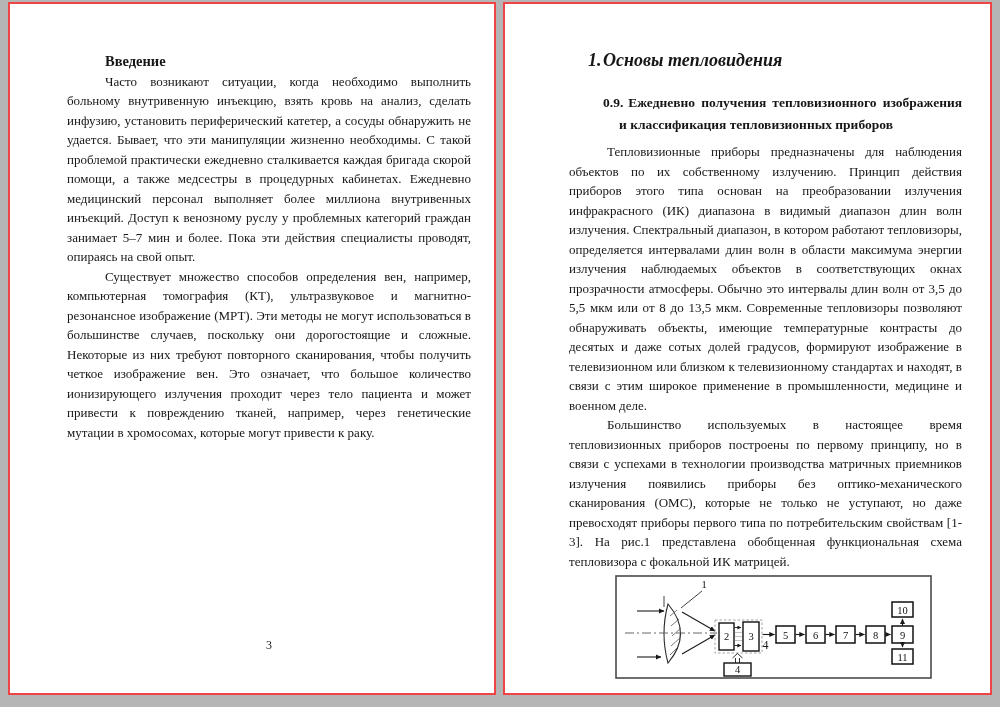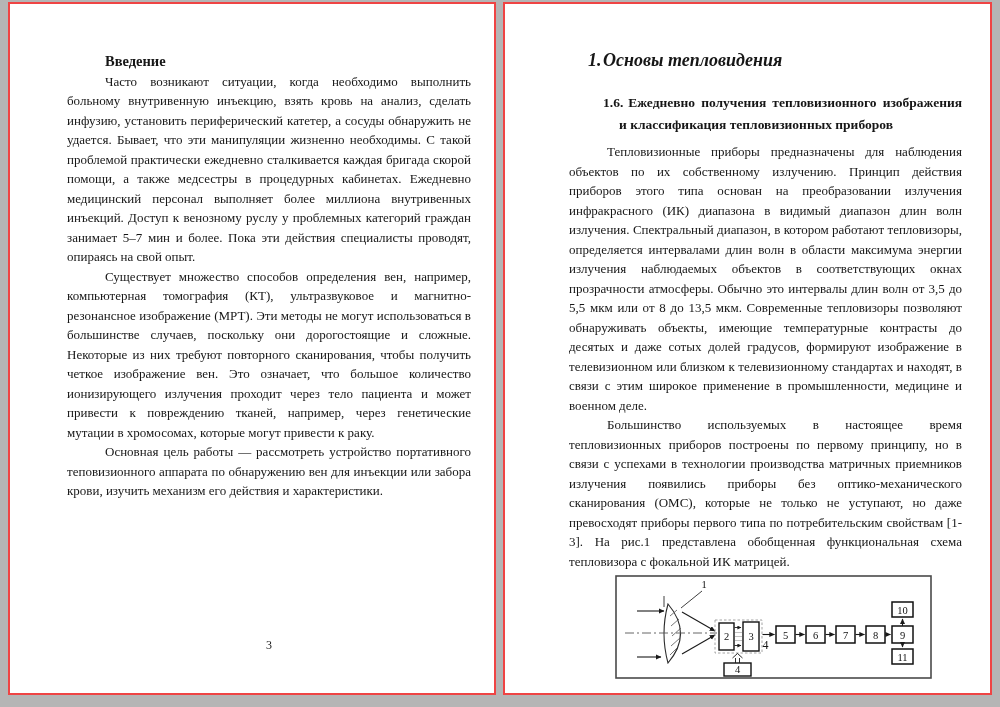--- a/index.html
+++ b/index.html
@@ -25,29 +25,28 @@
 </head>
 <body>
 
 <div class="canvas">
 
   <div class="page page-left">
     <div class="content-left">
       <div class="h-intro">Введение</div>
       <p class="body">Часто возникают ситуации, когда необходимо выполнить больному внутривенную инъекцию, взять кровь на анализ, сделать инфузию, установить периферический катетер, а сосуды обнаружить не удается. Бывает, что эти манипуляции жизненно необходимы. С такой проблемой практически ежедневно сталкивается каждая бригада скорой помощи, а также медсестры в процедурных кабинетах. Ежедневно медицинский персонал выполняет более миллиона внутривенных инъекций. Доступ к венозному руслу у проблемных категорий граждан занимает 5–7 мин и более. Пока эти действия специалисты проводят, опираясь на свой опыт.</p>
       <p class="body">Существует множество способов определения вен, например, компьютерная томография (КТ), ультразвуковое и магнитно-резонансное изображение (МРТ). Эти методы не могут использоваться в большинстве случаев, поскольку они дорогостоящие и сложные. Некоторые из них требуют повторного сканирования, чтобы получить четкое изображение вен. Это означает, что большое количество ионизирующего излучения проходит через тело пациента и может привести к повреждению тканей, например, через генетические мутации в хромосомах, которые могут привести к раку.</p>
-      <p class="body">Основная цель работы — рассмотреть устройство портативного теповизионного аппарата по обнаружению вен для инъекции или забора крови, изучить механизм его действия и характеристики.</p>
     </div>
     <div class="pagenum pagenum-left">3</div>
   </div>
 
   <div class="page page-right">
     <div class="content-right">
       <div class="h1"><span class="num">1.</span><span>Основы тепловидения</span></div>
-      <div class="h2"><span class="num">1.6.</span><span>Ежедневно получения тепловизионного изображения и классификация тепловизионных приборов</span></div>
+      <div class="h2"><span class="num">0.9.</span><span>Ежедневно получения тепловизионного изображения и классификация тепловизионных приборов</span></div>
       <p class="body">Тепловизионные приборы предназначены для наблюдения объектов по их собственному излучению. Принцип действия приборов этого типа основан на преобразовании излучения инфракрасного (ИК) диапазона в видимый диапазон длин волн излучения. Спектральный диапазон, в котором работают тепловизоры, определяется интервалами длин волн в области максимума энергии излучения наблюдаемых объектов в соответствующих окнах прозрачности атмосферы. Обычно это интервалы длин волн от 3,5 до 5,5 мкм или от 8 до 13,5 мкм. Современные тепловизоры позволяют обнаруживать объекты, имеющие температурные контрасты до десятых и даже сотых долей градусов, формируют изображение в телевизионном или близком к телевизионному стандартах и находят, в связи с этим широкое применение в промышленности, медицине и военном деле.</p>
       <p class="body">Большинство используемых в настоящее время тепловизионных приборов построены по первому принципу, но в связи с успехами в технологии производства матричных приемников излучения появились приборы без оптико-механического сканирования (ОМС), которые не только не уступают, но даже превосходят приборы первого типа по потребительским свойствам [1-3]. На рис.1 представлена обобщенная функциональная схема тепловизора с фокальной ИК матрицей.</p>
 
       <div class="figure">
         <svg width="317" height="104" viewBox="0 0 317 104">
           <defs>
             <marker id="ah" markerWidth="8" markerHeight="8" refX="5.2" refY="2.6" orient="auto" markerUnits="userSpaceOnUse">
               <path d="M0,0 L5.6,2.6 L0,5.2 Z" fill="#1a1a1a"></path>
             </marker>
             <marker id="ah2" markerWidth="6" markerHeight="6" refX="3.6" refY="1.9" orient="auto" markerUnits="userSpaceOnUse">

